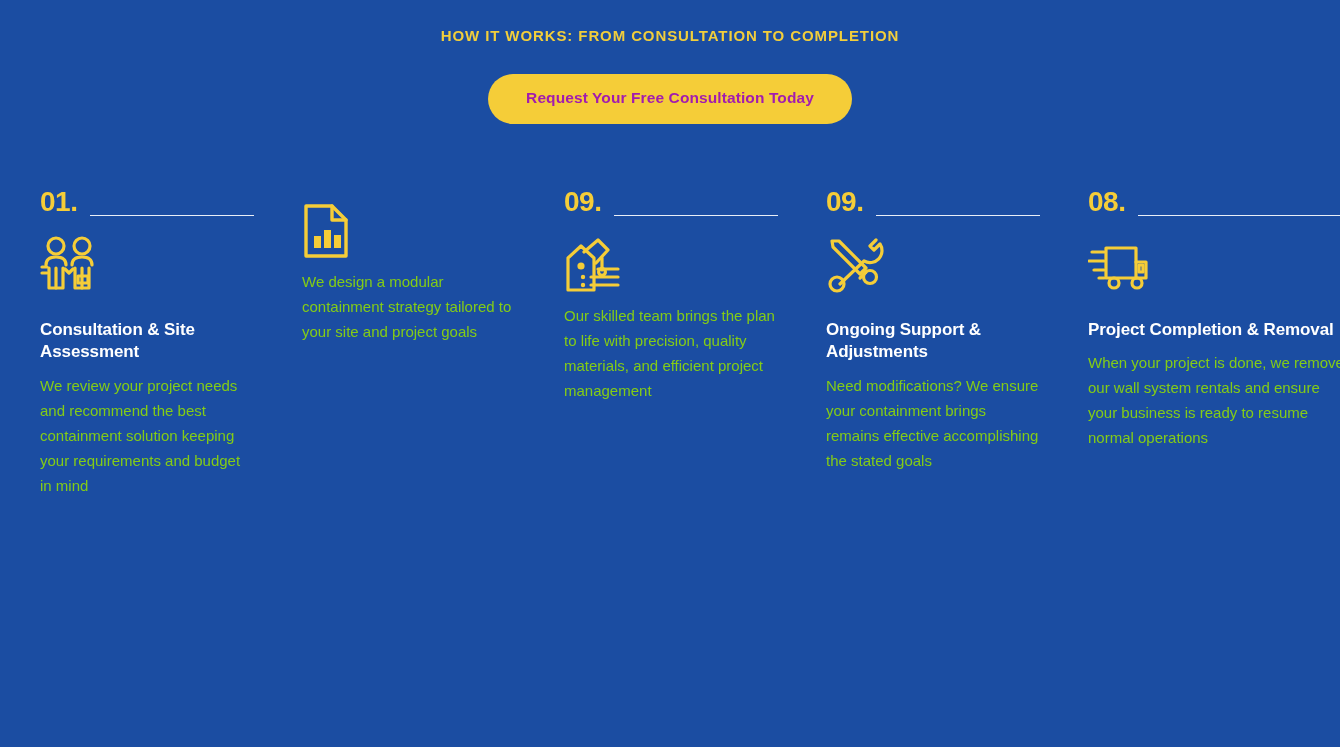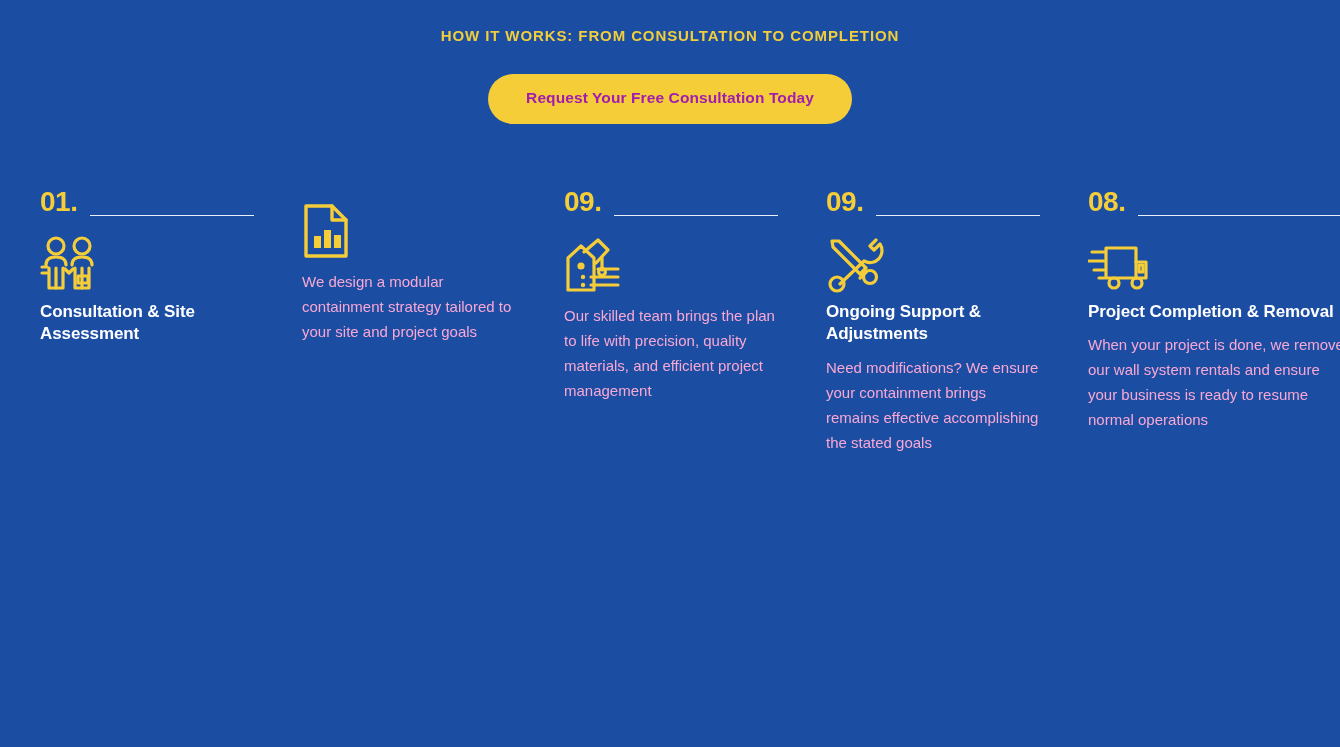--- a/index.html
+++ b/index.html
@@ -103,30 +103,30 @@
     margin-top: 18px;
     height: 60px;
     display: flex;
     align-items: flex-end;
   }
   .step-icon svg {
     display: block;
   }
 
   .step-title {
-    margin-top: 7px;
+    margin-top: 25px;
     color: #ffffff;
     font-size: 17px;
     font-weight: bold;
     line-height: 1.33;
     letter-spacing: -0.1px;
   }
   .step-desc {
     margin-top: 9px;
-    color: #f9a8d4;
+    color: #84cc16;
     font-size: 15px;
     line-height: 1.67;
     letter-spacing: 0px;
   }
 </style>
 </head>
 <body>
 
 <div class="page">
 
@@ -154,20 +154,21 @@
           <path d="M16 32 L16 52"></path>
           <path d="M35 32 L35 52 L49 52 L49 32"></path>
           <path d="M42 32 L42 52"></path>
           <path d="M25 33 L29 37 L33 33"></path>
           <path d="M2 31 L7 31"></path>
           <path d="M2 37 L7 37"></path>
           <rect x="38" y="40" width="10" height="7"></rect>
         </svg>
       </div>
       <div class="step-title">Consultation &amp; Site Assessment</div>
+      <div class="step-desc">We review your project needs and recommend the best containment solution keeping your requirements and budget in mind</div>
     </div>
 
     <div class="step">
       <div class="step-icon">
         <svg width="50" height="58" viewBox="0 0 50 58" fill="none" stroke="#f5cd38" stroke-width="3.4" stroke-linecap="round" stroke-linejoin="round">
           <path d="M4 4 L30 4 L44 18 L44 54 L4 54 Z"></path>
           <path d="M30 4 L30 18 L44 18"></path>
           <rect x="12" y="34" width="7" height="12" fill="#f5cd38" stroke="none"></rect>
           <rect x="22" y="28" width="7" height="18" fill="#f5cd38" stroke="none"></rect>
           <rect x="32" y="33" width="7" height="13" fill="#f5cd38" stroke="none"></rect>

